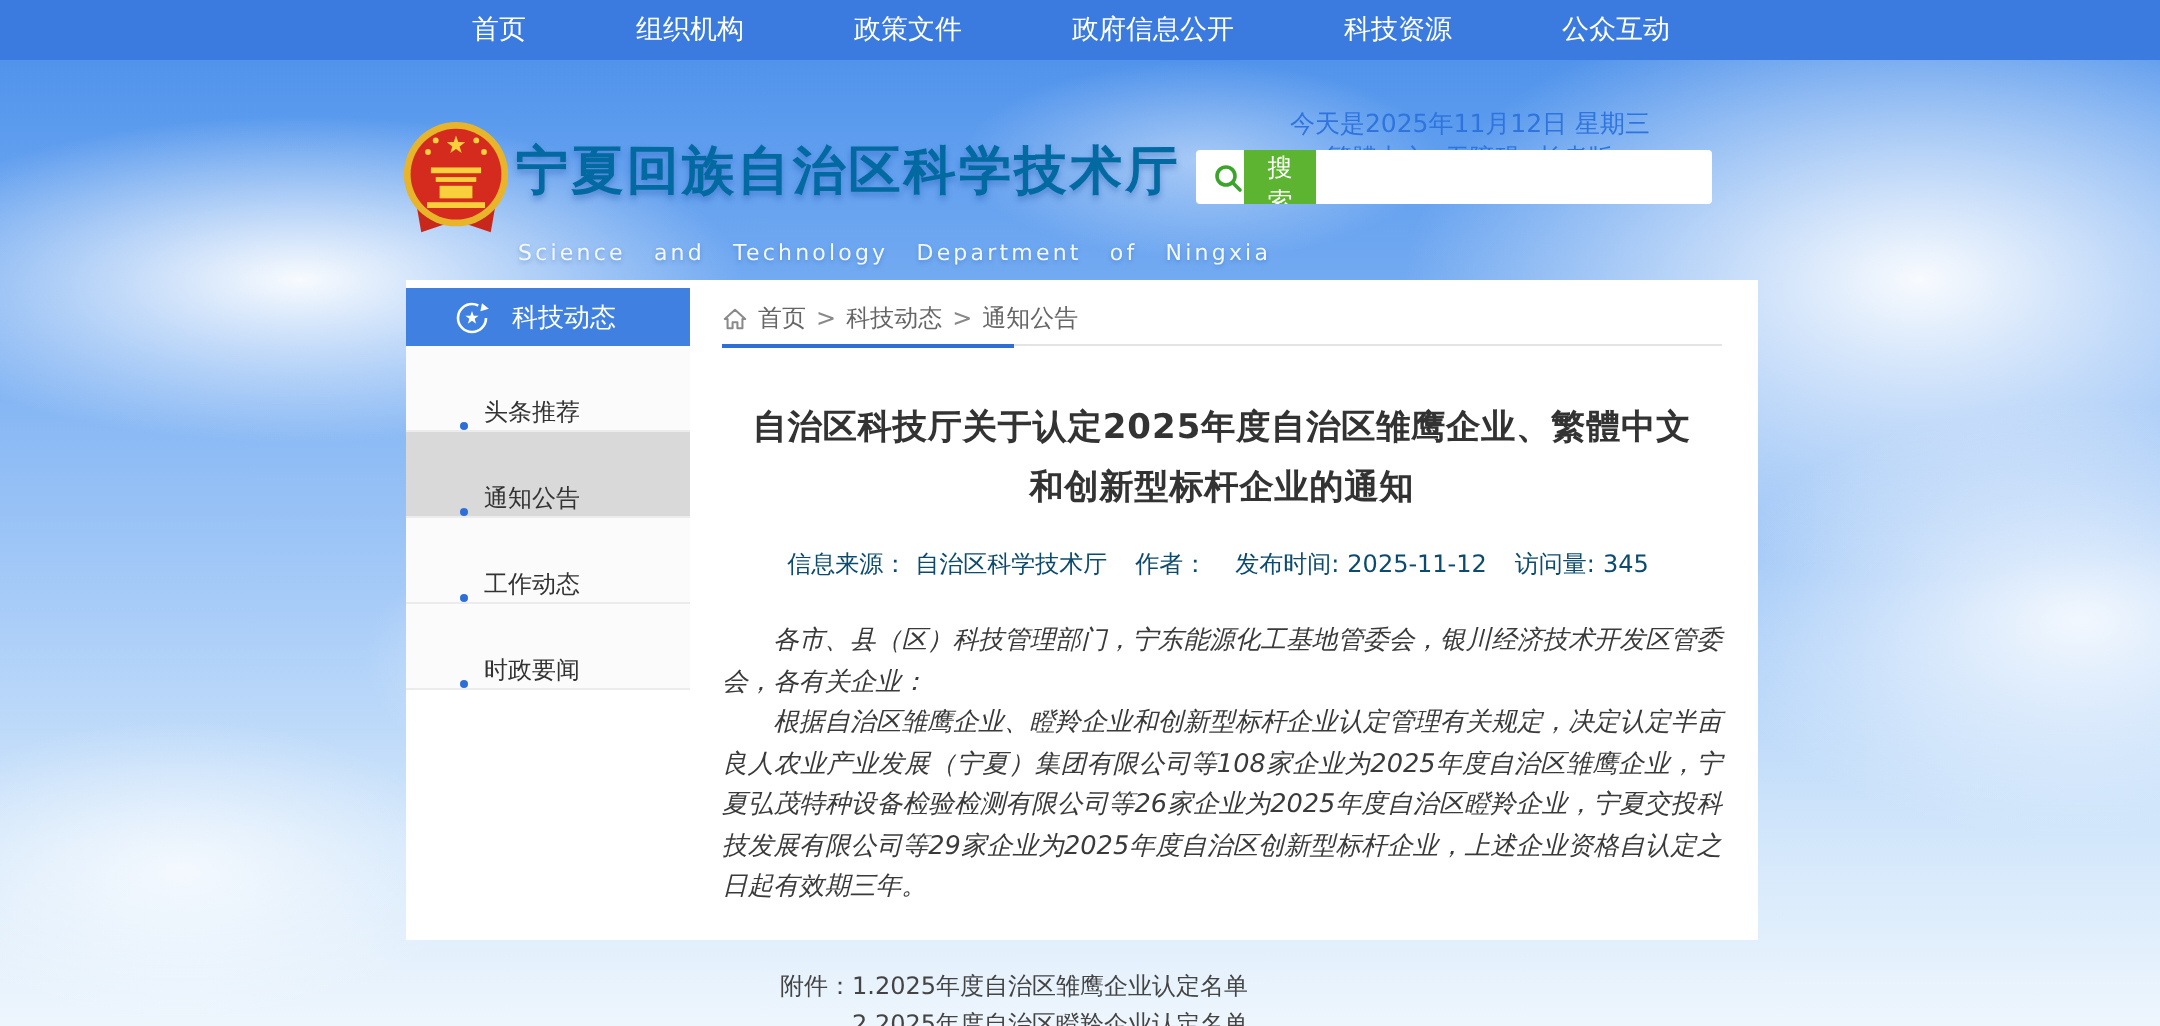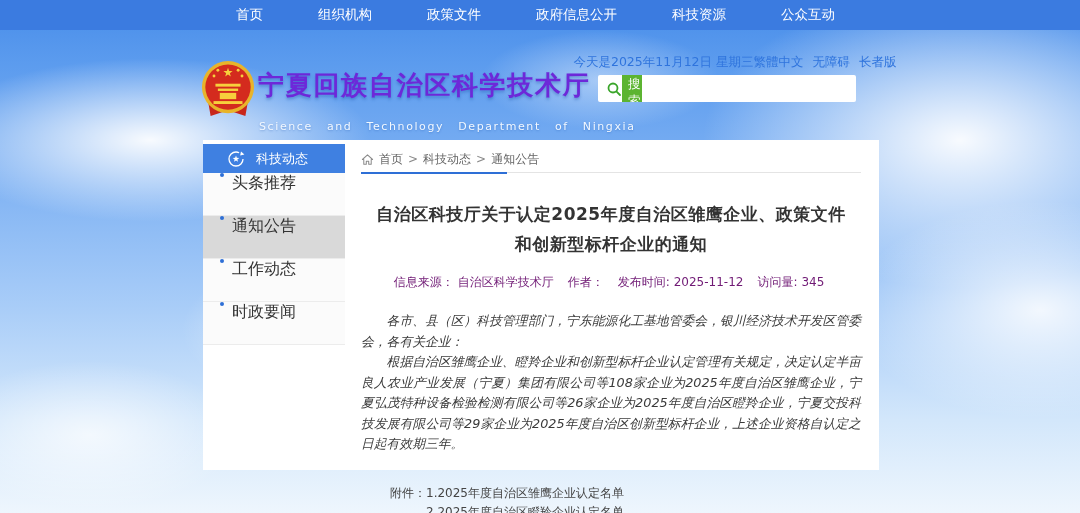--- a/index.html
+++ b/index.html
@@ -26,82 +26,82 @@
     position:absolute;left:0;top:0;width:1080px;height:30px;z-index:5;
     background:#3b7be0;display:flex;align-items:center;
     padding-left:236px;gap:55px;box-sizing:border-box;
   }
   .nav-item{color:#fff;font-size:13.5px;text-decoration:none;cursor:pointer;white-space:nowrap;}
 
   
   .emblem{position:absolute;left:200px;top:58px;width:56px;height:64px;z-index:4;}
   .site-title{
     position:absolute;left:258px;top:68px;z-index:4;
-    font-size:26px;font-weight:700;color:#6d28d9;letter-spacing:1.7px;
+    font-size:26px;font-weight:700;color:#0369a1;letter-spacing:1.7px;
     text-shadow:0 2px 3px rgba(25,80,170,.4);white-space:nowrap;
   }
   .site-subtitle{
     position:absolute;left:259px;top:120px;z-index:4;
     font-size:11px;color:#f2f8ff;letter-spacing:1.6px;word-spacing:9px;
     text-shadow:0 1px 2px rgba(25,80,170,.35);white-space:nowrap;
   }
   .date-row{
     position:absolute;left:598px;top:54px;width:274px;z-index:4;
-    display:flex;justify-content:center;align-items:center;
-    font-size:12.5px;color:#2f74dd;white-space:nowrap;
+    display:flex;justify-content:space-between;align-items:center;
+    font-size:12.5px;color:#2f74dd;white-space:nowrap;flex-direction:column;
   }
   .hlinks{display:flex;gap:9px;}
   .hlinks a{color:#2f74dd;text-decoration:none;cursor:pointer;}
   .search-bar{
     position:absolute;left:598px;top:75px;width:258px;height:27px;z-index:4;
     background:#fff;display:flex;align-items:center;border-radius:2px;overflow:hidden;
   }
   .search-icon{margin-left:8px;display:flex;align-items:center;}
   .search-input{
     flex:1;border:none;outline:none;height:100%;padding:0 6px;
     font-size:12px;color:#555;font-family:inherit;background:transparent;
   }
   .search-input::placeholder{color:#999;}
   .search-button{
-    width:20px;height:27px;border:none;background:#5cb431;color:#fff;
+    width:36px;height:27px;border:none;background:#5cb431;color:#fff;
     font-size:12.5px;cursor:pointer;font-family:inherit;flex:0 0 auto;
   }
 
   
   .content-panel{position:absolute;left:203px;top:140px;width:676px;height:330px;background:#fff;z-index:3;}
 
   
   .sidebar{position:absolute;left:0;top:4px;width:142px;}
   .sidebar-header{
     height:29px;background:#3f80e1;color:#fff;display:flex;align-items:center;
     padding-left:24px;gap:11px;font-size:13px;
   }
   .sidebar-item{
-    height:42px;display:flex;align-items:flex-start;padding-left:17px;gap:8px;
-    font-size:16px;color:#333;border-bottom:1px solid #ececec;background:#fbfbfb;cursor:pointer;
+    height:42px;display:flex;align-items:flex-end;padding-left:27px;gap:8px;
+    font-size:12px;color:#333;border-bottom:1px solid #ececec;background:#fbfbfb;cursor:pointer;
   }
   .sidebar-item.active{background:#d9d9d9;}
   .dot{width:4px;height:4px;border-radius:50%;background:#2e6fd6;flex:0 0 auto;}
 
   
   .main{position:absolute;left:158px;top:6px;width:500px;}
   .breadcrumb-row{
     display:flex;align-items:center;gap:5px;height:26px;
     font-size:12px;color:#666;border-bottom:1px solid #e4e4e4;position:relative;
   }
   .breadcrumb-row::after{
     content:"";position:absolute;left:0;bottom:-2px;width:146px;height:2px;background:#2e6fd6;
   }
   .breadcrumb-row a{color:#666;text-decoration:none;cursor:pointer;}
   .crumb-sep{color:#888;}
   .article-title{
     margin:26px 0 0 0;text-align:center;font-size:17px;font-weight:700;
     color:#333;line-height:30px;letter-spacing:.5px;
   }
-  .meta{margin-top:15px;text-align:center;font-size:12px;color:#701a75;white-space:nowrap;}
+  .meta{margin-top:15px;text-align:center;font-size:12px;color:#0c4a6e;white-space:nowrap;}
   .meta span{margin-right:4px;}
   .meta .gap{margin-right:14px;}
   .body-text{margin-top:20px;font-size:12.8px;color:#3a3a3a;line-height:20.5px;text-align:justify;}
   .body-text p{margin:0;text-indent:2em;font-style:italic;}
   .attachments{margin-top:29px;margin-left:29px;display:flex;font-size:12px;color:#444;line-height:19.5px;}
   .att-label{flex:0 0 auto;}
   .att-items div{cursor:pointer;}
 </style>
 </head>
 <body>
@@ -201,21 +201,21 @@
         </svg>
       </span>
       <a>首页</a>
       <span class="crumb-sep">&gt;</span>
       <a>科技动态</a>
       <span class="crumb-sep">&gt;</span>
       <a>通知公告</a>
     </div>
 
     <h1 class="article-title">
-      <span>自治区科技厅关于认定2025年度自治区雏鹰企业、政策文件</span><br>
+      <span>自治区科技厅关于认定2025年度自治区雏鹰企业、繁體中文</span><br>
       <span>和创新型标杆企业的通知</span>
     </h1>
 
     <div class="meta">
       <span>信息来源：</span><span class="gap">自治区科学技术厅</span><span class="gap">作者：</span><span>发布时间:</span><span class="gap">2025-11-12</span><span>访问量:</span><span>345</span>
     </div>
 
     <div class="body-text">
       <p>各市、县（区）科技管理部门，宁东能源化工基地管委会，银川经济技术开发区管委会，各有关企业：</p>
       <p>根据自治区雏鹰企业、瞪羚企业和创新型标杆企业认定管理有关规定，决定认定半亩良人农业产业发展（宁夏）集团有限公司等108家企业为2025年度自治区雏鹰企业，宁夏弘茂特种设备检验检测有限公司等26家企业为2025年度自治区瞪羚企业，宁夏交投科技发展有限公司等29家企业为2025年度自治区创新型标杆企业，上述企业资格自认定之日起有效期三年。</p>

